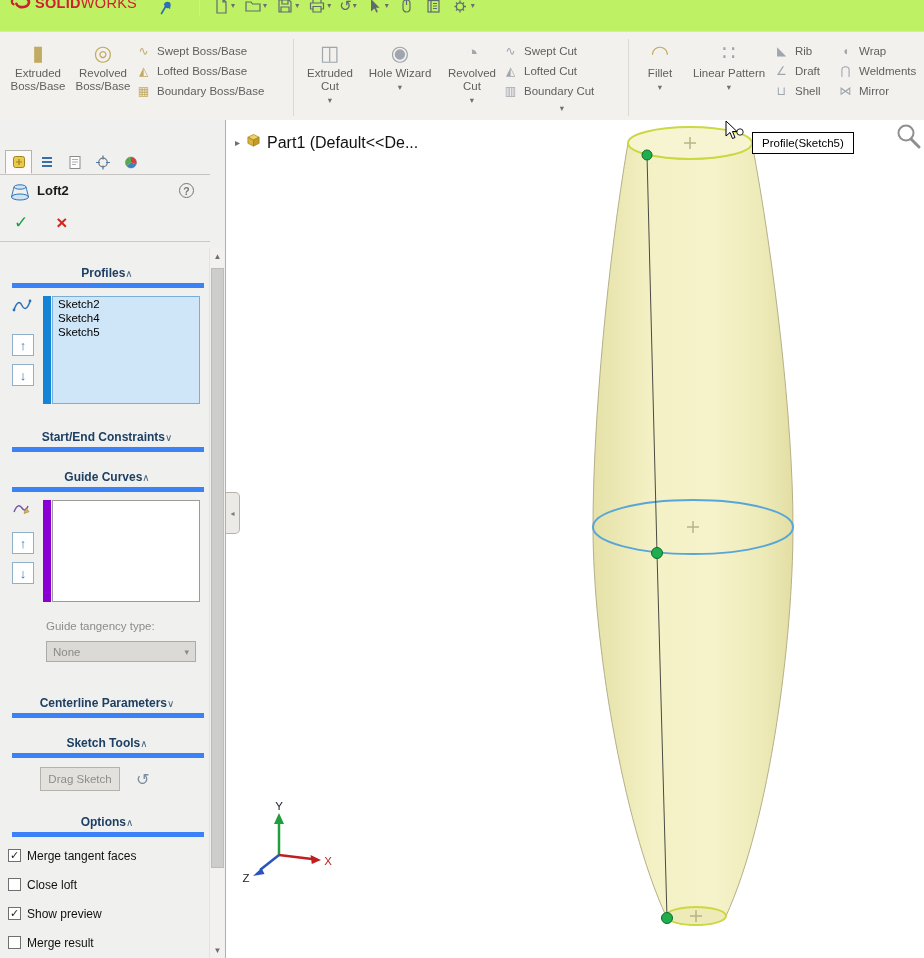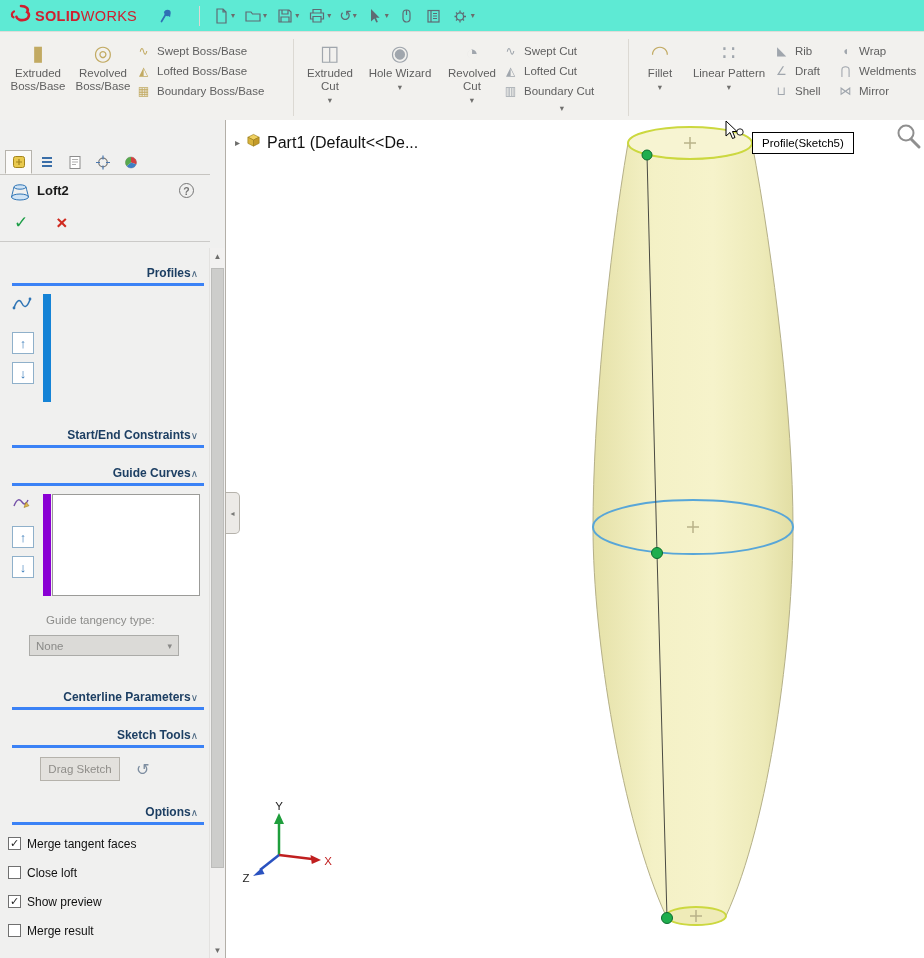--- a/index.html
+++ b/index.html
@@ -1,22 +1,22 @@
 <!DOCTYPE html>
 <html><head>
 <meta charset="utf-8">
 <style>
 *{margin:0;padding:0;box-sizing:border-box}
 html,body{width:924px;height:958px;overflow:hidden;background:#fff;
   font-family:"Liberation Sans","DejaVu Sans",sans-serif;cursor:default;-webkit-user-select:none;user-select:none}
 .app{width:924px;height:958px;display:flex;flex-direction:column}
 
 
-.menubar{flex:0 0 32px;height:32px;background:#5eead4;border-bottom:1px solid #e0ddd9;
-  display:flex;align-items:center;padding:15px 6px;white-space:nowrap}
+.menubar{flex:0 0 32px;height:32px;background:#bef264;border-bottom:1px solid #e0ddd9;
+  display:flex;align-items:flex-end;padding:15px 6px;white-space:nowrap}
 .logo{display:flex;align-items:center;gap:3px;margin:0 14px 0 2px}
 .brand{font-size:14.5px;color:#cf2030;letter-spacing:.3px}
 .brand b{font-weight:bold}
 .menus{display:flex;align-items:center}
 .menu-item{font-size:12.5px;color:#222;padding:6px 10px}
 .pinwrap{margin:0 10px 0 6px;display:flex;align-items:center}
 .qat{display:flex;align-items:center;margin-left:8px}
 .qsep{width:1px;height:20px;background:#ddd9d4;margin:0 7px}
 .qbtn{display:flex;align-items:center;padding:1px 2px;margin:0 2px}
 .qicon{width:19px;height:19px;display:flex;align-items:center;justify-content:center}
@@ -58,22 +58,22 @@
 .pm-tab{width:27px;height:24px;display:flex;align-items:center;justify-content:center}
 .pm-tab.active{background:#fbfaf9;border:1px solid #b6b3ac;border-bottom:1px solid #fbfaf9}
 .cmd-head{display:flex;align-items:flex-start;gap:7px;padding:8px 10px 4px;position:relative}
 .cmd-title{font-size:13px;font-weight:bold;color:#1a1a1a}
 .help{position:absolute;right:16px;top:8px;width:15px;height:15px;border:1.5px solid #767676;
   border-radius:50%;font-size:10.5px;font-weight:bold;color:#767676;display:flex;align-items:center;justify-content:center}
 .okrow{display:flex;align-items:center;gap:28px;padding:3px 0 8px 14px;border-bottom:1px solid #cbcac8}
 .ok{font-size:17px;font-weight:bold;color:#1d9e47}
 .cancel{font-size:19px;font-weight:bold;color:#d02b20;line-height:17px}
 
-.sec-h{display:flex;align-items:center;justify-content:flex-end;
-  padding:0 6px 3px 4px;border-bottom:3px solid #3b82f6;margin:0 6px 0 12px}
+.sec-h{display:flex;align-items:center;justify-content:center;
+  padding:0 6px 3px 4px;border-bottom:5px solid #3b82f6;margin:0 6px 0 12px}
 .sec-t{font-size:12px;font-weight:bold;color:#1d3f63}
 .chev{font-size:10px;color:#49657f}
 .mt24{margin-top:24px}.mt14{margin-top:14px}.mt18{margin-top:18px}
 .mt34{margin-top:34px}.mt22{margin-top:22px}
 
 .profiles-body{position:relative;height:128px}
 .sel-icon{position:absolute;left:11px;top:9px}
 .updown{position:absolute;left:12px;width:22px;height:22px;background:#fff;border:1px solid #8fb0ca;
   display:flex;align-items:center;justify-content:center;font-size:13px;font-weight:bold;color:#2e74b5}
 .up1{top:46px}.dn1{top:76px}
@@ -82,21 +82,21 @@
 .accent.purple{height:102px;background:#8a00d4}
 .listbox{position:absolute;left:52px;top:8px;width:148px;font-size:11.5px;overflow:hidden}
 .listbox.sel{height:108px;background:#cfe6f8;border:1px solid #79aed8}
 .listbox.empty{height:102px;background:#fff;border:1px solid #9b9b98}
 .pitem{padding:1px 5px;color:#000}
 
 .guides-body{position:relative;height:116px}
 .gicon{position:absolute;left:11px;top:8px}
 .up2{top:40px}.dn2{top:70px}
 .tangency{margin:12px 0 0 46px;font-size:11.5px;color:#8c8c8a}
-.ddl{margin:9px 0 0 29px;width:150px;height:21px;background:#dbdad7;border:1px solid #ababa8;
+.ddl{margin:9px 0 0 46px;width:150px;height:21px;background:#dbdad7;border:1px solid #ababa8;
   display:flex;align-items:center;justify-content:space-between;padding:0 6px;font-size:11.5px;color:#8a8a88}
 .ddl .dda{font-size:9px;color:#8a8a88}
 
 .st-body{padding:9px 0 2px 40px;display:flex;align-items:center;gap:16px}
 .drag-btn{width:80px;height:24px;background:#e3e1dd;border:1px solid #b5b2ab;color:#8f8d89;
   font-size:11.5px;display:flex;align-items:center;justify-content:center}
 .undo{font-size:16px;color:#7d8da0}
 
 .opts{padding-top:4px}
 .opt{display:flex;align-items:center;gap:6px;padding-left:8px;height:29px}
@@ -386,20 +386,25 @@
           <span class="sel-icon">
             <svg width="22" height="18" viewBox="0 0 22 18">
                 <path d="M3 13 C6 4 9 4 11 8.5 s5 4.5 8-4" fill="none" stroke="#2e74b5" stroke-width="1.5"></path>
                 <circle cx="3" cy="13" r="1.4" fill="#2e74b5"></circle>
                 <circle cx="19" cy="4" r="1.4" fill="#2e74b5"></circle>
               </svg>
           </span>
           <span class="updown up1">↑</span>
           <span class="updown dn1">↓</span>
           <span class="accent blue"></span>
+          <div class="listbox sel">
+            <div class="pitem">Sketch2</div>
+            <div class="pitem">Sketch4</div>
+            <div class="pitem">Sketch5</div>
+          </div>
         </div>
 
         <div class="sec-h mt14">
           <span class="sec-t">Start/End Constraints</span>
           <span class="chev">∨</span>
         </div>
 
         <div class="sec-h mt18">
           <span class="sec-t">Guide Curves</span>
           <span class="chev">∧</span>

